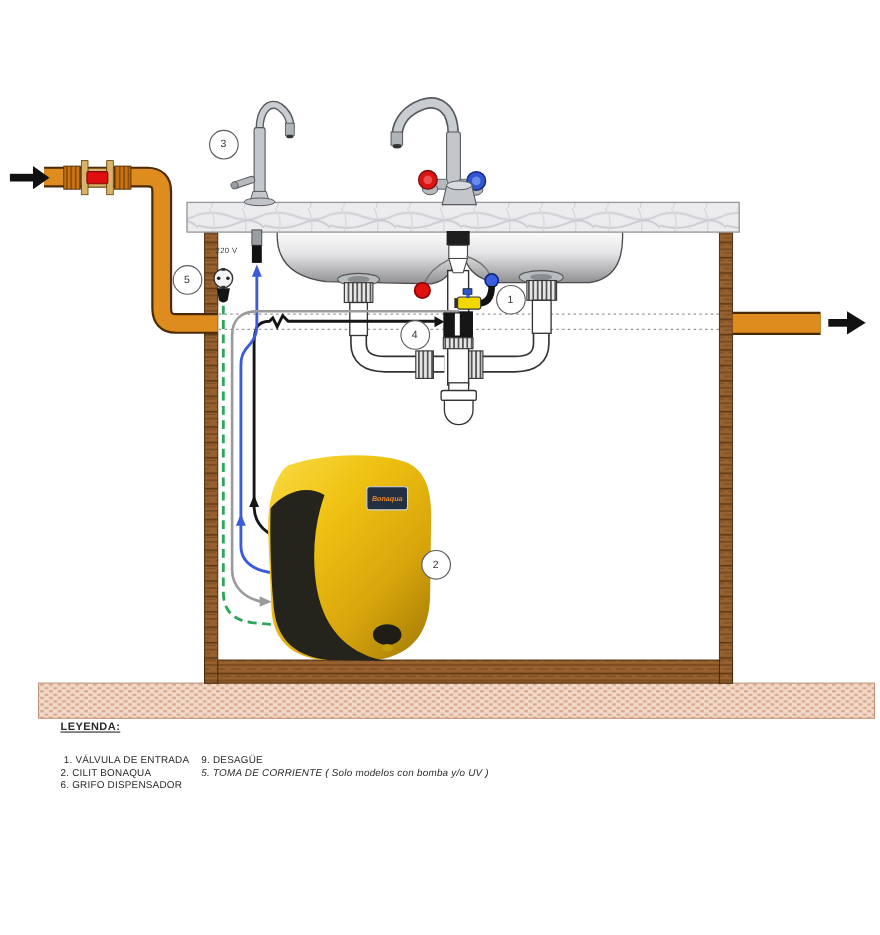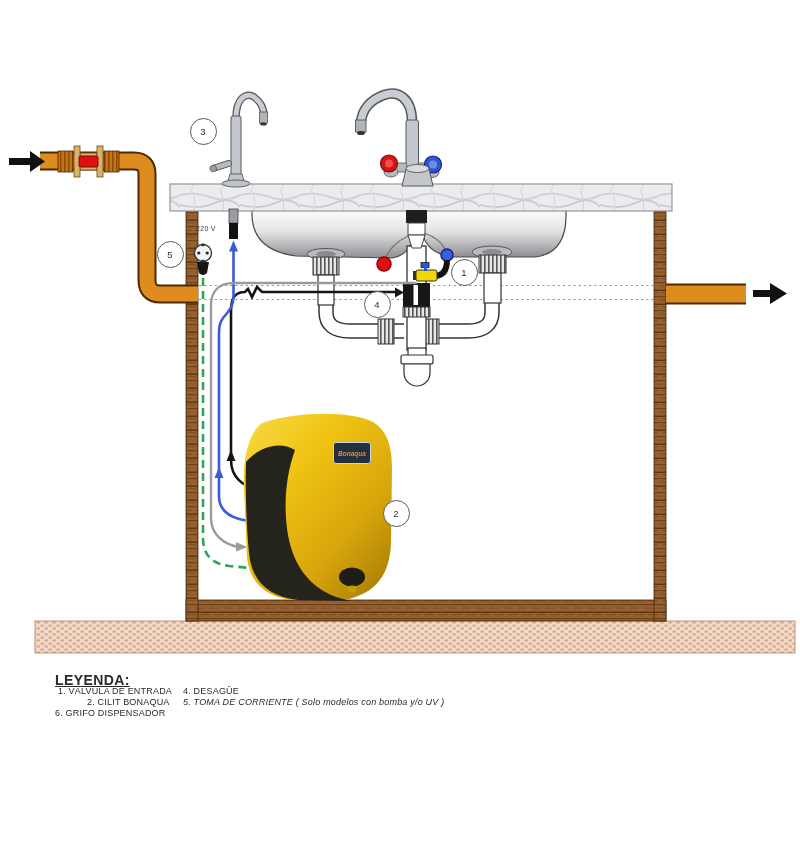--- a/index.html
+++ b/index.html
@@ -7,25 +7,25 @@
          font-family:"Liberation Sans",sans-serif;}
   #diagram{position:absolute;left:0;top:0;}
   .callout{position:absolute;width:27px;height:27px;border:1.4px solid #5a5a5a;border-radius:50%;
            background:#fff;display:flex;align-items:center;justify-content:center;
            font-size:9.5px;color:#333;box-sizing:border-box;}
   .voltage{position:absolute;left:196px;top:225px;font-size:7px;color:#3a3a3a;letter-spacing:.3px;}
   .unit-label{position:absolute;left:333px;top:442px;width:36px;height:20px;background:#233042;
               border:1px solid #cdd3d8;border-radius:3px;display:flex;align-items:center;justify-content:center;
               font-size:6.5px;font-style:italic;font-weight:bold;color:#f08a1e;overflow:hidden;}
   .legend{position:absolute;left:0;top:0;width:800px;color:#2a2a2a;}
-  .legend-title{position:absolute;left:55px;top:672px;font-size:14px;font-weight:bold;
+  .legend-title{position:absolute;left:55px;top:656px;font-size:10px;font-weight:bold;
                 text-decoration:underline;letter-spacing:.4px;text-align:right;}
   .lg{position:absolute;font-size:9px;white-space:nowrap;letter-spacing:.2px;}
   .lg.i0{left:58px;top:686px;}
-  .lg.i1{left:55px;top:697px;margin-left:32px;}
+  .lg.i1{left:55px;top:697px;}
   .lg.i2{left:55px;top:708px;}
   .lg.i3{left:183px;top:686px;}
   .lg.i4{left:183px;top:697px;font-style:italic;}
 </style>
 </head>
 <body>
 
 <div id="stage">
 <svg id="diagram" width="800" height="850" viewBox="0 0 800 850">
   <defs>
@@ -268,16 +268,16 @@
     </div>
 
 <div class="voltage">220 V</div>
 <div class="unit-label">Bonaqua</div>
 
 <div class="legend">
   <div class="legend-title">LEYENDA:</div>
   <div class="lg i0">1. VÁLVULA DE ENTRADA</div>
   <div class="lg i1">2. CILIT  BONAQUA</div>
   <div class="lg i2">6. GRIFO  DISPENSADOR</div>
-  <div class="lg i3">4. DESAGÜE</div>
+  <div class="lg i3">9. DESAGÜE</div>
   <div class="lg i4">5. TOMA DE CORRIENTE  ( Solo modelos con bomba y/o UV )</div>
 </div>
 </div>
 
 </body></html>

